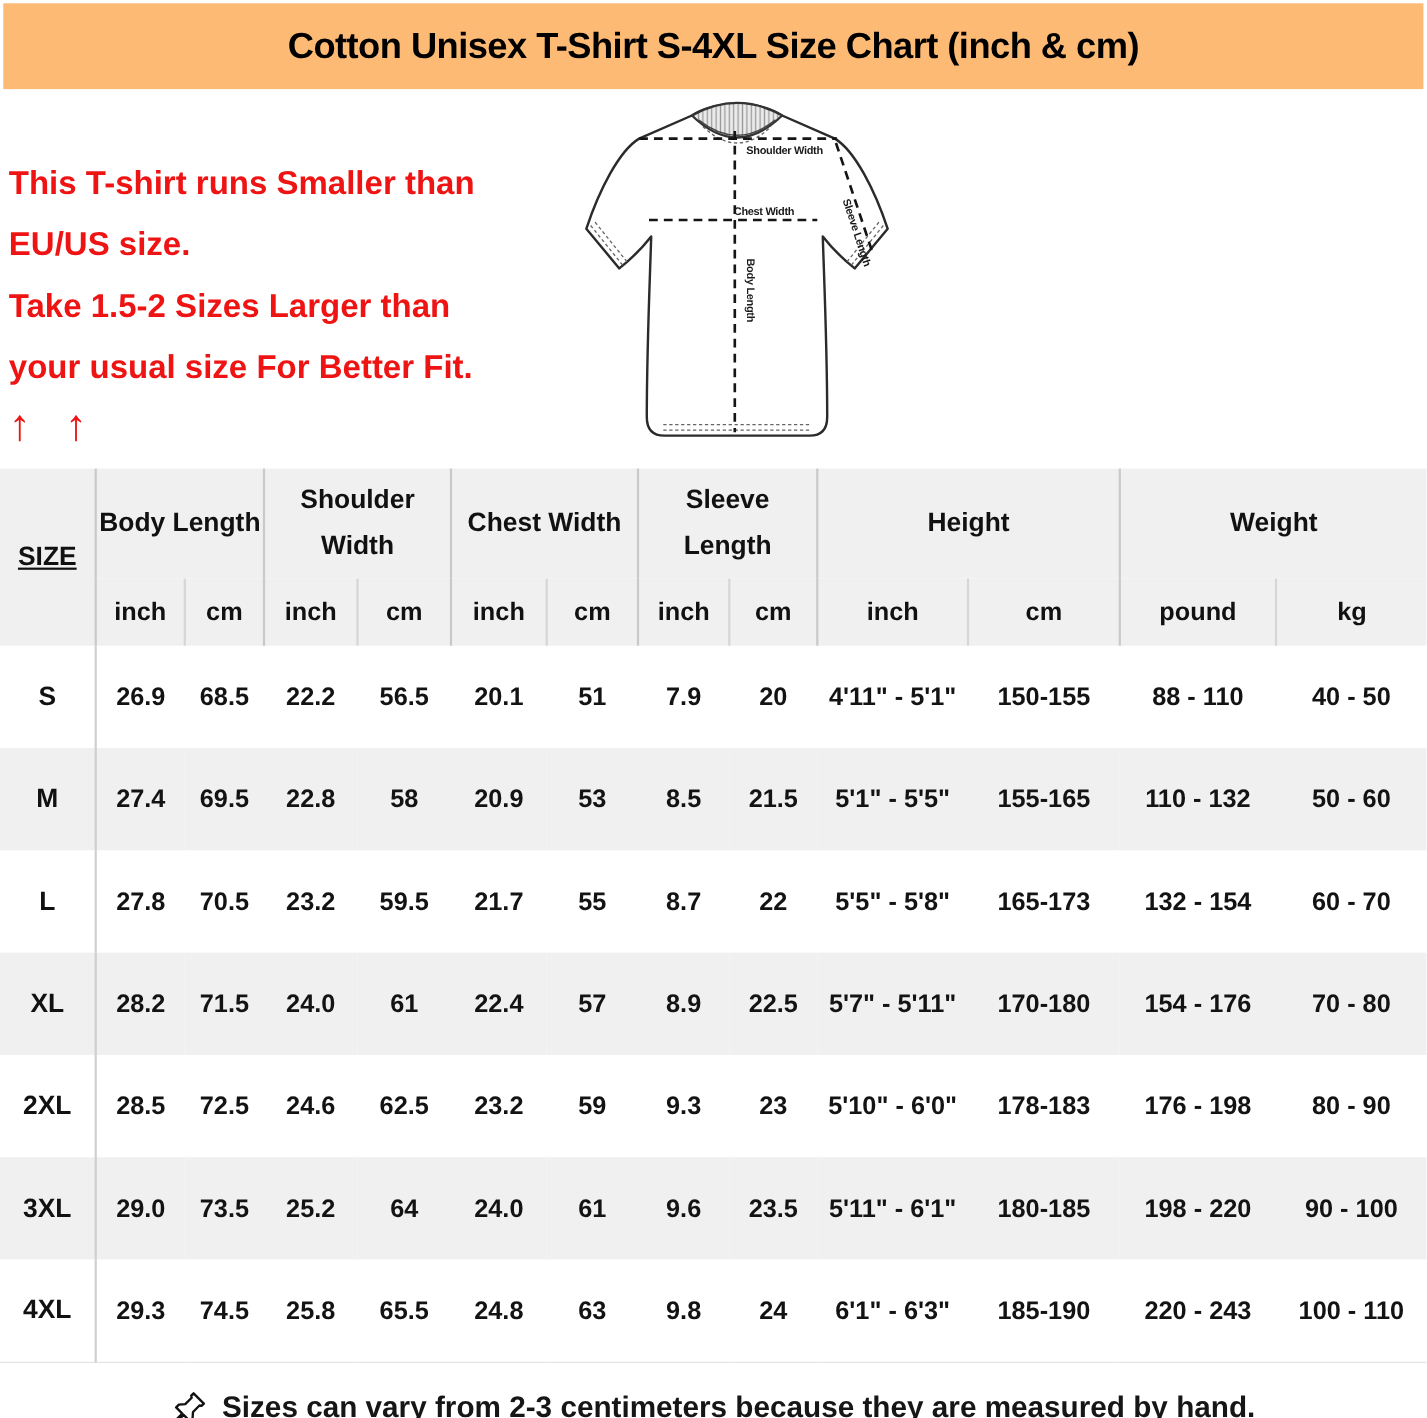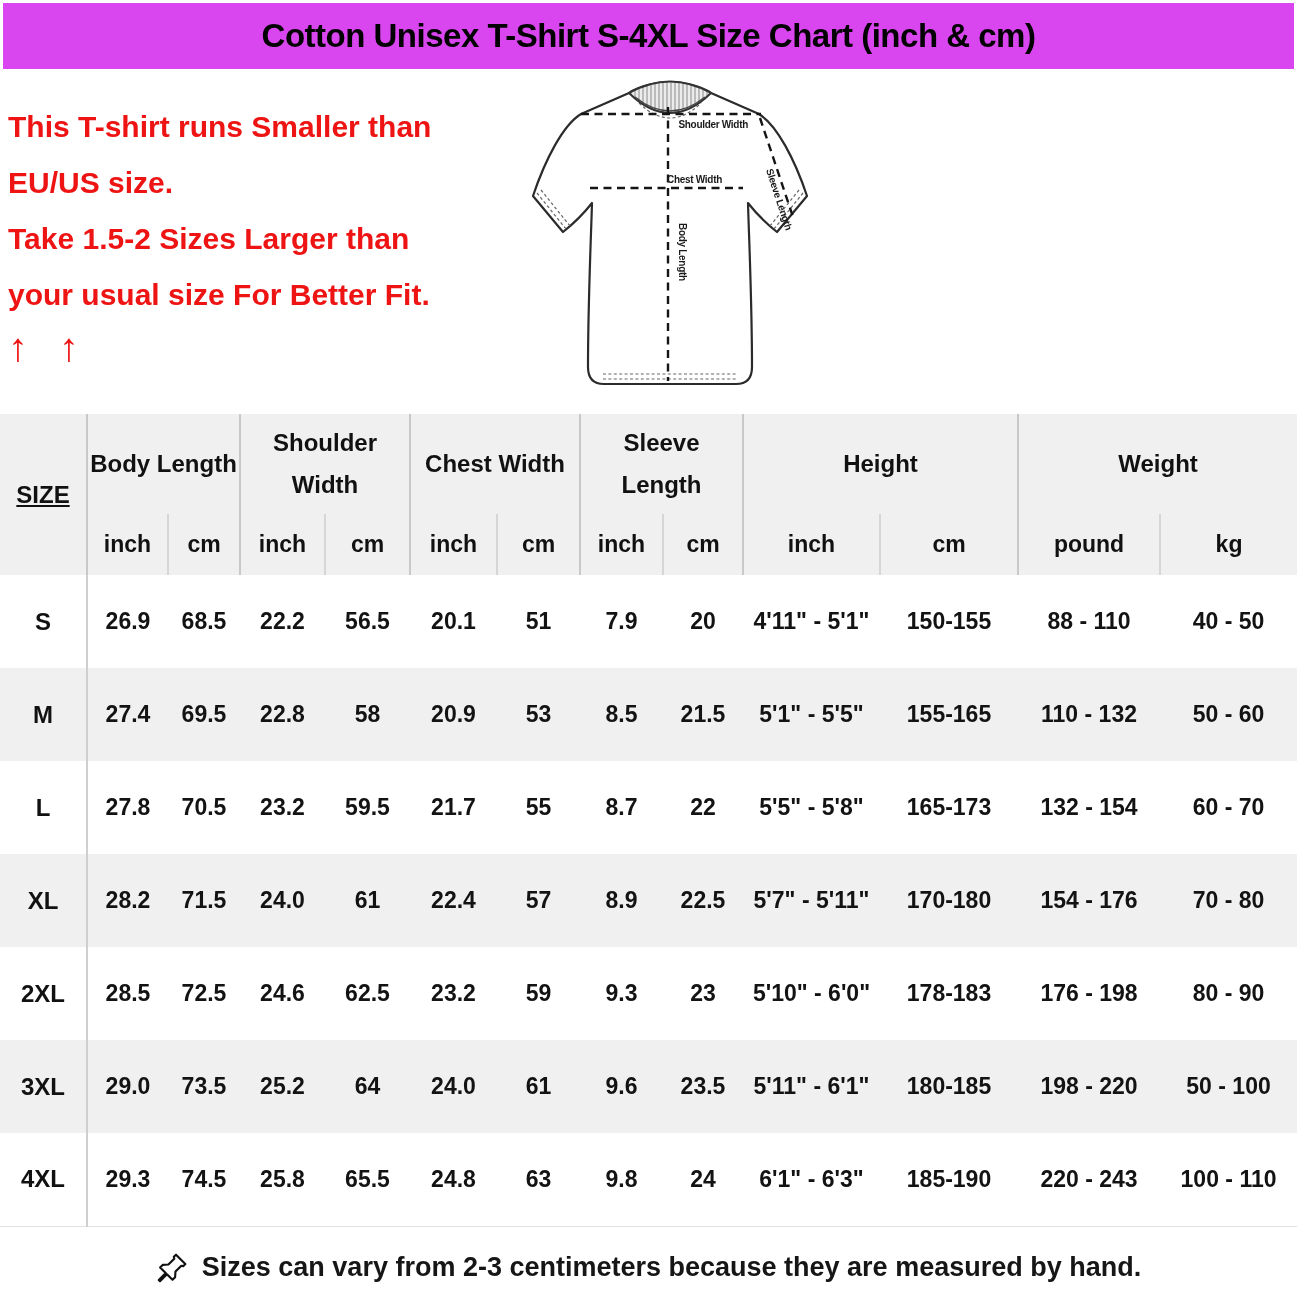--- a/index.html
+++ b/index.html
@@ -4,32 +4,33 @@
 <style>
   * { box-sizing: border-box; }
   html,body { margin:0; padding:0; }
   body {
     width:1297px; height:1289px; background:#ffffff;
     font-family:"Liberation Sans", sans-serif; color:#111;
     overflow:hidden;
   }
   
   .banner {
-    margin:3px 3px 0 3px; height:66px; background:#d946ef;
+    margin:3px 3px 0 3px; height:78px; background:#fdba74;
     display:flex; align-items:center; justify-content:center;
   }
   .banner-title {
     font-size:33px; font-weight:700; letter-spacing:-0.5px; color:#000;
   }
   
   .intro { display:flex; padding:0 0 0 8px; height:338px; }
   .notice {
     width:497px; padding-top:30px;
     color:#ee1414; font-size:30px; font-weight:700; line-height:56px;
     white-space:nowrap;
+    margin-top:28px;
   }
   .notice-arrows { font-size:40px; line-height:48px; letter-spacing:10px; }
   .diagram { width:330px; height:338px; padding-top:4px; }
   .specs {
     width:405px; margin-left:52px; padding-top:40px;
     font-size:23px; font-weight:600; line-height:43px; color:#1c1c1c;
   }
   
   table.size-table {
     width:1297px; margin-top:7px; border-collapse:collapse; table-layout:fixed;
@@ -237,21 +238,21 @@
       <td>73.5</td>
       <td>25.2</td>
       <td>64</td>
       <td>24.0</td>
       <td>61</td>
       <td>9.6</td>
       <td>23.5</td>
       <td>5'11" - 6'1"</td>
       <td>180-185</td>
       <td>198 - 220</td>
-      <td>50 - 100</td>
+      <td>90 - 100</td>
     </tr>
     <tr>
       <th class="row-size">4XL</th>
       <td>29.3</td>
       <td>74.5</td>
       <td>25.8</td>
       <td>65.5</td>
       <td>24.8</td>
       <td>63</td>
       <td>9.8</td>

